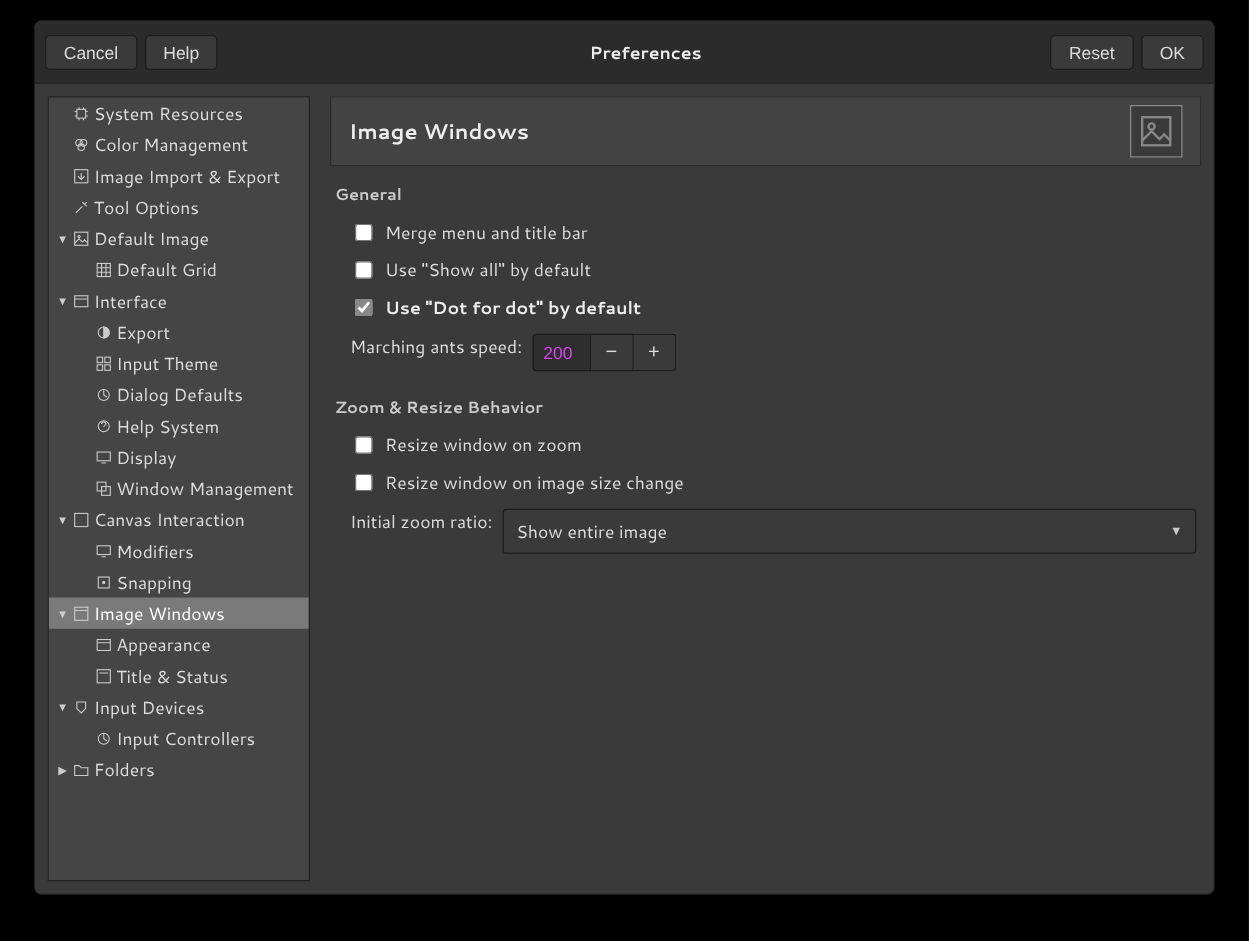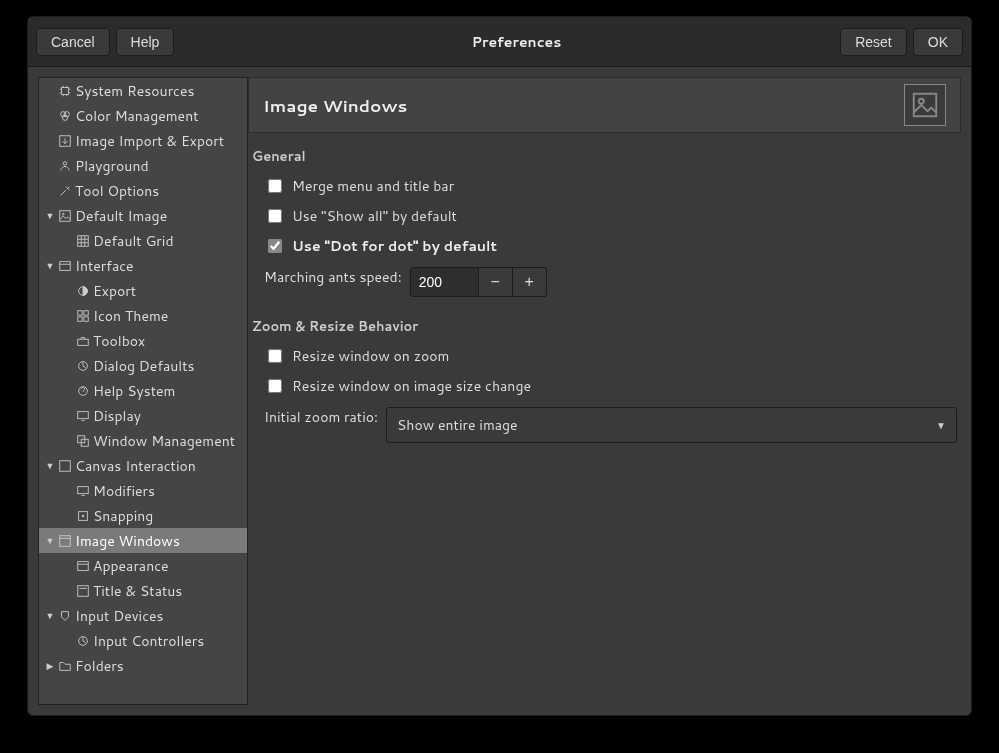--- a/index.html
+++ b/index.html
@@ -53,21 +53,21 @@
     cursor: pointer;
   }
   .btn + .btn { margin-left: 6px; }
   .header .left-buttons { display: flex; }
   .header .right-buttons { margin-left: auto; display: flex; }
 
   .body {
     flex: 1;
     display: flex;
     padding: 10px;
-    gap: 0;
+    gap: 16px;
     overflow: hidden;
   }
 
   
   .sidebar {
     width: 210px;
     background: #454545;
     border: 1px solid #222;
     overflow-y: auto;
     font-size: 14px;
@@ -150,24 +150,24 @@
     display: flex;
     align-items: flex-start;
     padding: 6px 0 6px 12px;
     gap: 8px;
   }
   .field-row .flabel { min-width: 130px; }
   .spin {
     display: flex;
   }
   .spin input {
-    width: 69px;
+    width: 47px;
     background: #2e2e2e;
     border: 1px solid #1c1c1c;
-    color: #ffffff;
+    color: #d946ef;
     padding: 6px 8px;
     border-radius: 3px 0 0 3px;
     font-size: 14px;
   }
   .spin button {
     width: 34px;
     background: #3a3a3a;
     border: 1px solid #1c1c1c;
     border-left: none;
     color: #ddd;
@@ -240,31 +240,20 @@
               <path d="M8 5v6M5 8l3 3 3-3"></path>
             </svg>
           </span>
           <span class="label">Image Import &amp; Export</span>
         </div>
         <div class="tree-item">
           <span class="expander"></span>
           <span class="indent0"></span>
           <span class="ticon">
             <svg viewBox="0 0 16 16" fill="none" stroke="currentColor">
-              <path d="M3 13c2-6 8-6 10 0"></path>
-              <circle cx="8" cy="5" r="2"></circle>
-            </svg>
-          </span>
-          <span class="label">Playground</span>
-        </div>
-        <div class="tree-item">
-          <span class="expander"></span>
-          <span class="indent0"></span>
-          <span class="ticon">
-            <svg viewBox="0 0 16 16" fill="none" stroke="currentColor">
               <path d="M3 13l6-6M11 5l2-2M9 3l4 4"></path>
             </svg>
           </span>
           <span class="label">Tool Options</span>
         </div>
         <div class="tree-item">
           <span class="expander">▼</span>
           <span class="indent0"></span>
           <span class="ticon">
             <svg viewBox="0 0 16 16" fill="none" stroke="currentColor">
@@ -312,32 +301,21 @@
           <span class="expander"></span>
           <span class="indent1"></span>
           <span class="ticon">
             <svg viewBox="0 0 16 16" fill="none" stroke="currentColor">
               <rect x="2" y="2" width="5" height="5"></rect>
               <rect x="9" y="2" width="5" height="5"></rect>
               <rect x="2" y="9" width="5" height="5"></rect>
               <rect x="9" y="9" width="5" height="5"></rect>
             </svg>
           </span>
-          <span class="label">Icon Theme</span>
-        </div>
-        <div class="tree-item">
-          <span class="expander"></span>
-          <span class="indent1"></span>
-          <span class="ticon">
-            <svg viewBox="0 0 16 16" fill="none" stroke="currentColor">
-              <rect x="2" y="6" width="12" height="7"></rect>
-              <path d="M6 6V4h4v2"></path>
-            </svg>
-          </span>
-          <span class="label">Toolbox</span>
+          <span class="label">Input Theme</span>
         </div>
         <div class="tree-item">
           <span class="expander"></span>
           <span class="indent1"></span>
           <span class="ticon">
             <svg viewBox="0 0 16 16" fill="none" stroke="currentColor">
               <circle cx="8" cy="8" r="5"></circle>
               <path d="M8 3v5l3 2"></path>
             </svg>
           </span>

